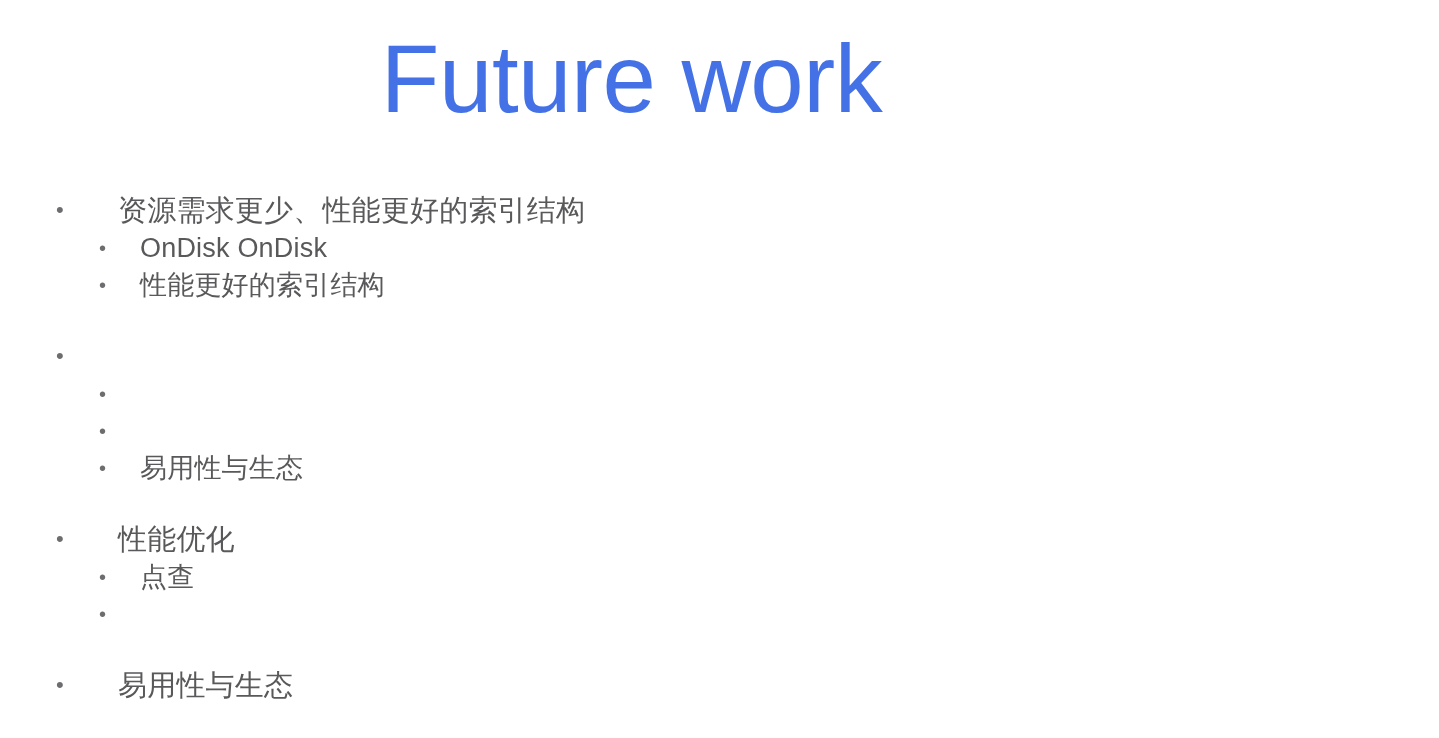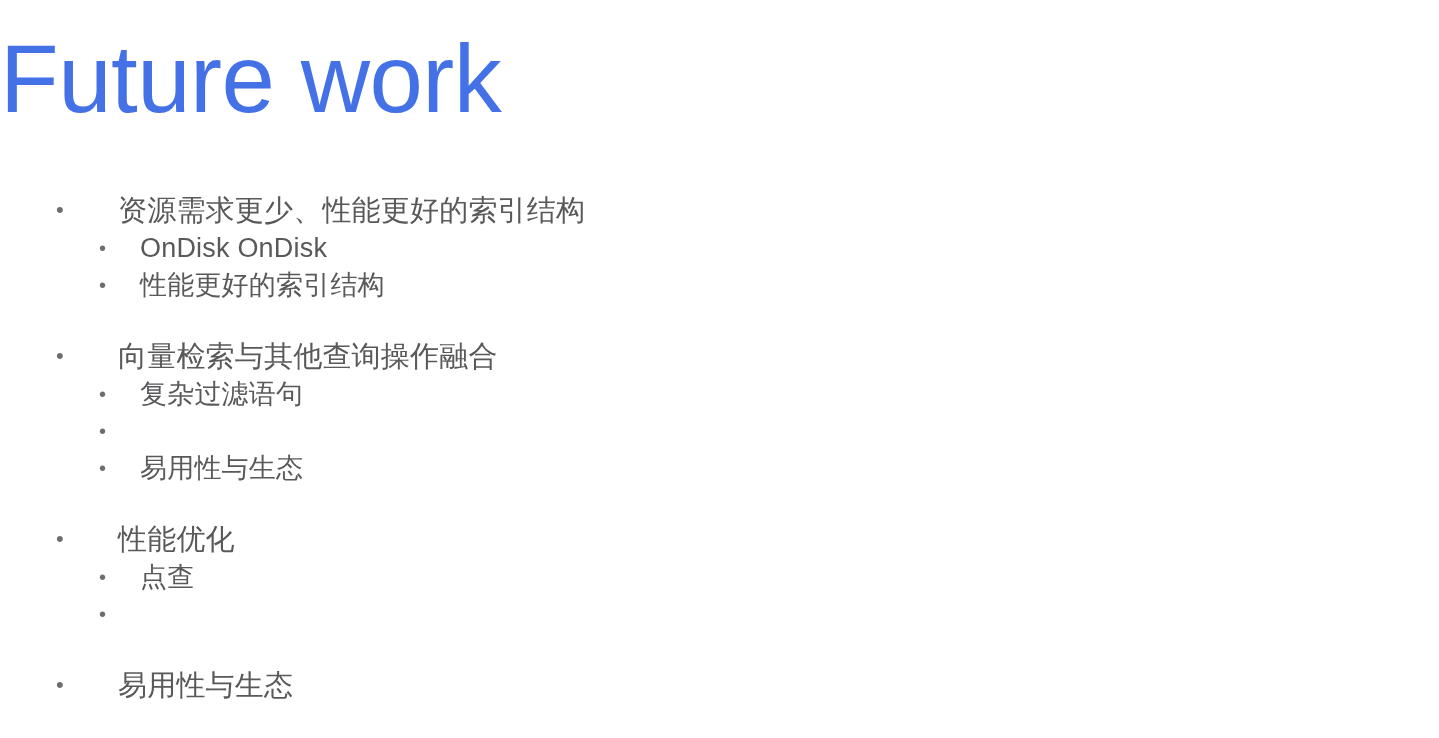--- a/index.html
+++ b/index.html
@@ -15,20 +15,21 @@
     overflow: hidden;
     font-family: "Liberation Sans", "DejaVu Sans", sans-serif;
   }
 
   
   .slide-title {
     position: absolute;
     left: 0;
     top: 24px;
     width: 1263px;
+    text-align: center;
     font-family: "Liberation Sans", "DejaVu Sans", sans-serif;
     font-size: 96px;
     font-weight: 400;
     line-height: 1.15;
     letter-spacing: -0.5px;
     color: #4472e6;
     white-space: nowrap;
   }
 
   
@@ -123,26 +124,24 @@
         <div class="bullet-row lvl2">
           <span class="dot">•</span>
           <span class="txt">性能更好的索引结构</span>
         </div>
       </div>
     </div>
 
     <div class="group">
       <div class="bullet-row lvl1">
         <span class="dot">•</span>
-        <span class="txt">向量检索与其他查询操作融合</span>
       </div>
       <div class="sub-list">
         <div class="bullet-row lvl2">
           <span class="dot">•</span>
-          <span class="txt">复杂过滤语句</span>
         </div>
         <div class="bullet-row lvl2">
           <span class="dot">•</span>
         </div>
         <div class="bullet-row lvl2">
           <span class="dot">•</span>
           <span class="txt">易用性与生态</span>
         </div>
       </div>
     </div>

